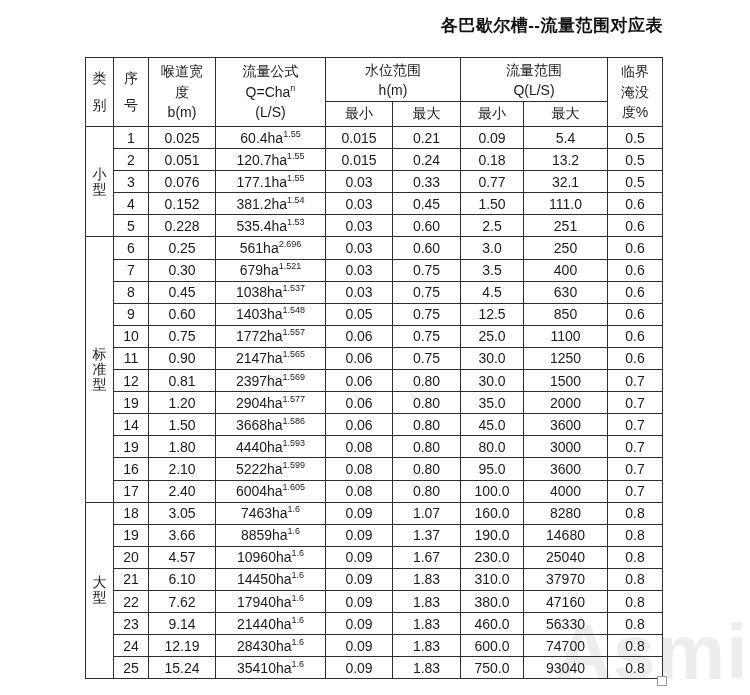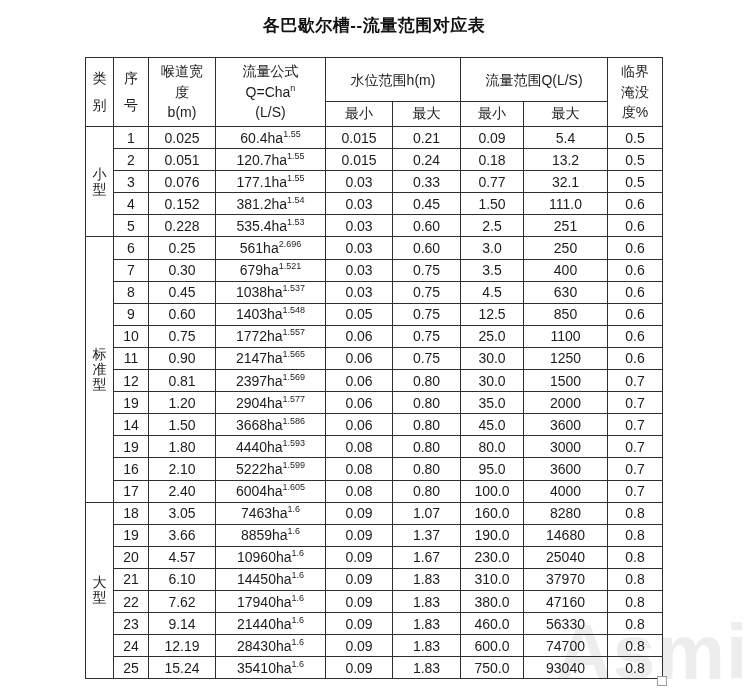--- a/index.html
+++ b/index.html
@@ -2,41 +2,41 @@
 <html><head>
 <meta charset="utf-8">
 <style>
   html,body{margin:0;padding:0;}
   body{
     width:750px;height:695px;position:relative;background:#ffffff;
     font-family:"Liberation Sans","DejaVu Sans",sans-serif;color:#1c1c1c;
     overflow:hidden;
   }
   .title{
-    position:absolute;left:85px;top:14px;width:578px;text-align:center;
+    position:absolute;left:85px;top:14px;width:578px;text-align:right;
     font-size:17px;font-weight:bold;color:#111;letter-spacing:0.5px;
   }
   .watermark{
     position:absolute;left:556px;top:608px;font-size:77px;font-weight:bold;
     color:#ededed;letter-spacing:1px;z-index:0;white-space:nowrap;
   }
   table.main{
     position:absolute;left:85px;top:57px;width:578px;z-index:1;
     border-collapse:collapse;table-layout:fixed;background:transparent;
   }
   table.main th, table.main td{
     border:1px solid #2e2e2e;padding:0;text-align:center;vertical-align:middle;
     font-size:14px;font-weight:normal;color:#1c1c1c;overflow:hidden;
   }
   thead tr.h1 th{height:43px;}
   thead tr.h2 th{height:24px;}
   tbody tr{height:22.1px;}
   .vdist{display:flex;flex-direction:column;justify-content:space-evenly;
     align-items:center;height:66px;line-height:15px;}
-  .tight{display:flex;flex-direction:row;justify-content:center;
+  .tight{display:flex;flex-direction:column;justify-content:center;
     align-items:center;height:42px;line-height:20px;}
   .catcell .vtext{display:flex;flex-direction:column;justify-content:space-evenly;
     align-items:center;height:100%;line-height:15px;}
   td.catcell{height:auto;}
   sup.sx{font-size:9px;line-height:0;vertical-align:super;letter-spacing:0;}
   .resize-handle{
     position:absolute;left:657px;top:676px;width:8px;height:8px;
     border:1px solid #9a9a9a;background:#fdfdfd;z-index:2;
   }
 </style>

